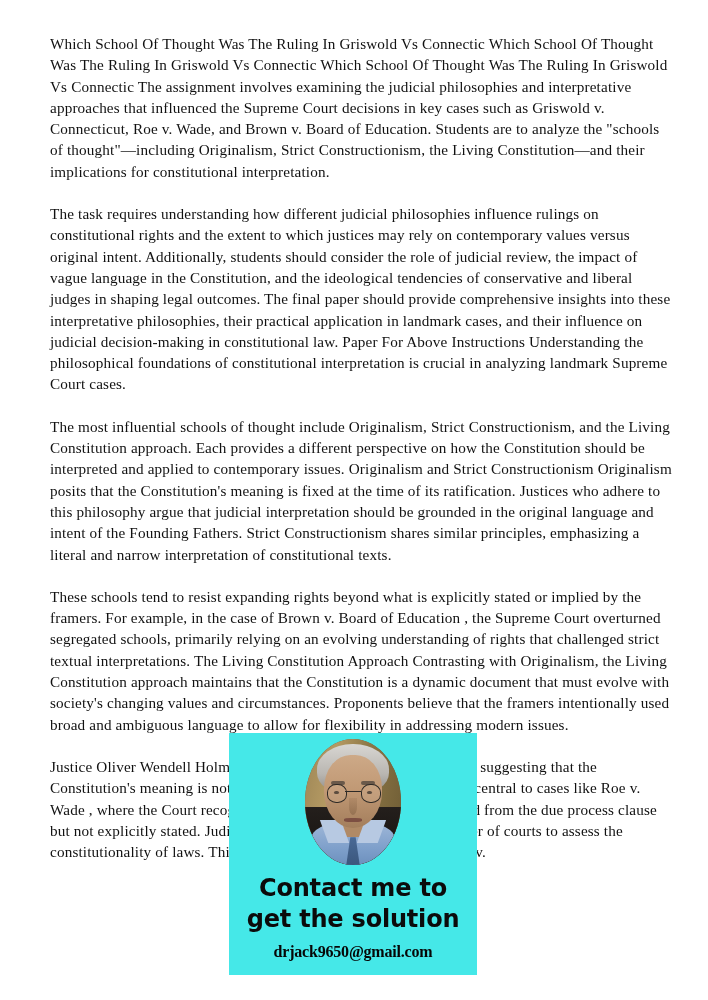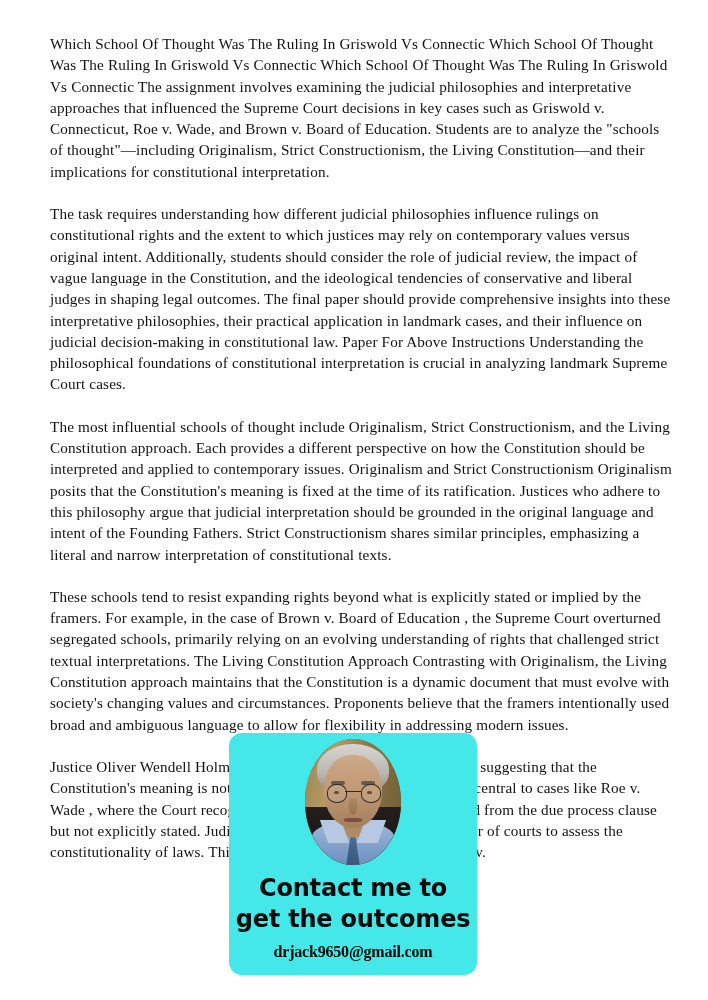--- a/index.html
+++ b/index.html
@@ -171,21 +171,21 @@
 <div id="page" style="background: rgb(255, 255, 255);">
 
   <div id="doc-body">
     <p class="para" style="color: rgb(17, 17, 17);">Which School Of Thought Was The Ruling In Griswold Vs Connectic Which School Of Thought Was The Ruling In Griswold Vs Connectic Which School Of Thought Was The Ruling In Griswold Vs Connectic The assignment involves examining the judicial philosophies and interpretative approaches that influenced the Supreme Court decisions in key cases such as Griswold v. Connecticut, Roe v. Wade, and Brown v. Board of Education. Students are to analyze the "schools of thought"—including Originalism, Strict Constructionism, the Living Constitution—and their implications for constitutional interpretation.</p>
     <p class="para" style="color: rgb(17, 17, 17);">The task requires understanding how different judicial philosophies influence rulings on constitutional rights and the extent to which justices may rely on contemporary values versus original intent. Additionally, students should consider the role of judicial review, the impact of vague language in the Constitution, and the ideological tendencies of conservative and liberal judges in shaping legal outcomes. The final paper should provide comprehensive insights into these interpretative philosophies, their practical application in landmark cases, and their influence on judicial decision-making in constitutional law. Paper For Above Instructions Understanding the philosophical foundations of constitutional interpretation is crucial in analyzing landmark Supreme Court cases.</p>
     <p class="para" style="color: rgb(17, 17, 17);">The most influential schools of thought include Originalism, Strict Constructionism, and the Living Constitution approach. Each provides a different perspective on how the Constitution should be interpreted and applied to contemporary issues. Originalism and Strict Constructionism Originalism posits that the Constitution's meaning is fixed at the time of its ratification. Justices who adhere to this philosophy argue that judicial interpretation should be grounded in the original language and intent of the Founding Fathers. Strict Constructionism shares similar principles, emphasizing a literal and narrow interpretation of constitutional texts.</p>
     <p class="para" style="color: rgb(17, 17, 17);">These schools tend to resist expanding rights beyond what is explicitly stated or implied by the framers. For example, in the case of Brown v. Board of Education , the Supreme Court overturned segregated schools, primarily relying on an evolving understanding of rights that challenged strict textual interpretations. The Living Constitution Approach Contrasting with Originalism, the Living Constitution approach maintains that the Constitution is a dynamic document that must evolve with society's changing values and circumstances. Proponents believe that the framers intentionally used broad and ambiguous language to allow for flexibility in addressing modern issues.</p>
     <p class="para" style="color: rgb(17, 17, 17);">Justice Oliver Wendell Holmes and other jurists supported this view, suggesting that the Constitution's meaning is not static but adaptive. This rationale was central to cases like Roe v. Wade , where the Court recognized a right to privacy, a right inferred from the due process clause but not explicitly stated. Judicial Review Judicial review is the power of courts to assess the constitutionality of laws. This authority was established in Marbury v.</p>
   </div>
 
-  <div id="contact-overlay" style="background: rgb(69, 232, 232); border-radius: 13px;">
+  <div id="contact-overlay" style="background: rgb(69, 232, 232);">
 
     <div id="avatar">
       <div class="ph wall"></div>
       <div class="ph backdrop"></div>
       <div class="ph shirt"></div>
       <div class="ph neck"></div>
       <div class="ph collar-l"></div>
       <div class="ph collar-r"></div>
       <div class="ph tie"></div>
       <div class="ph hair"></div>
@@ -196,19 +196,19 @@
       <div class="ph eye-r"></div>
       <div class="ph glass-l"></div>
       <div class="ph glass-r"></div>
       <div class="ph bridge"></div>
       <div class="ph nose"></div>
       <div class="ph mouth"></div>
     </div>
 
     <div id="contact-lines">
       <div class="contact-head">Contact me to</div>
-      <div class="contact-head">get the outcomes</div>
+      <div class="contact-head">get the solution</div>
       <div class="contact-email">drjack9650@gmail.com</div>
     </div>
 
   </div>
 
 </div>
 
 </body></html>

